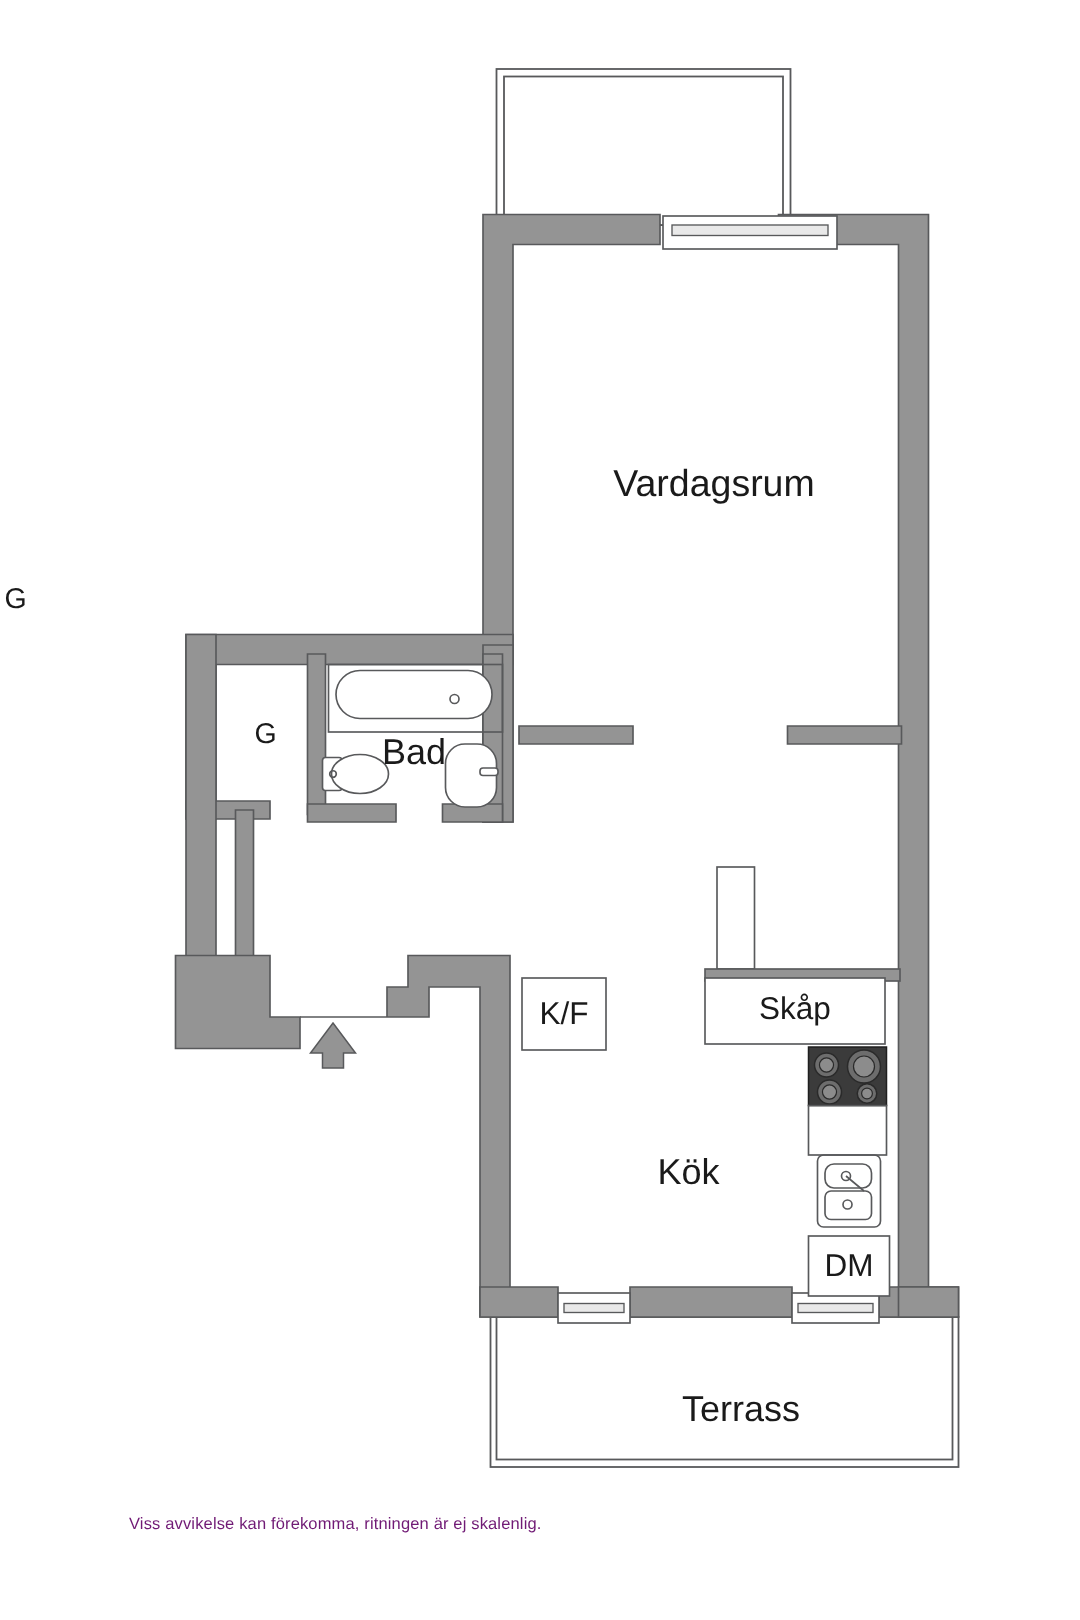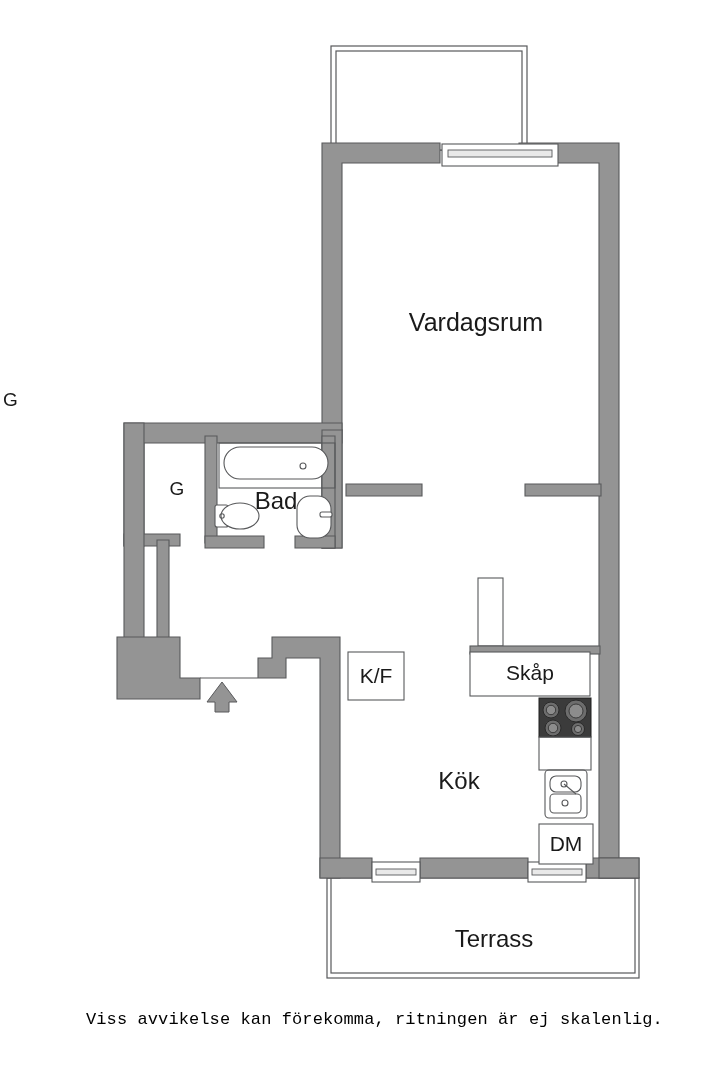--- a/index.html
+++ b/index.html
@@ -87,23 +87,23 @@
     dominant-baseline: middle;
   }
   .label-xl { font-size: 25px; }
   .label-lg { font-size: 24px; }
   .label-md { font-size: 21px; }
   .label-sm { font-size: 19px; }
   .caption-text {
     position: absolute;
     left: 86px;
     top: 1010px;
-    font-family: Liberation Mono, monospace;
-    font-size: 17px;
-    color: #000000;
+    font-family: Liberation Sans, sans-serif;
+    font-size: 11px;
+    color: #701a75;
     letter-spacing: 0.1px;
     white-space: nowrap;
   }
   .outside-label {
     position: absolute;
     left: 3px;
     top: 389px;
     font-family: "Liberation Sans", sans-serif;
     font-size: 19px;
     color: #1a1a1a;

